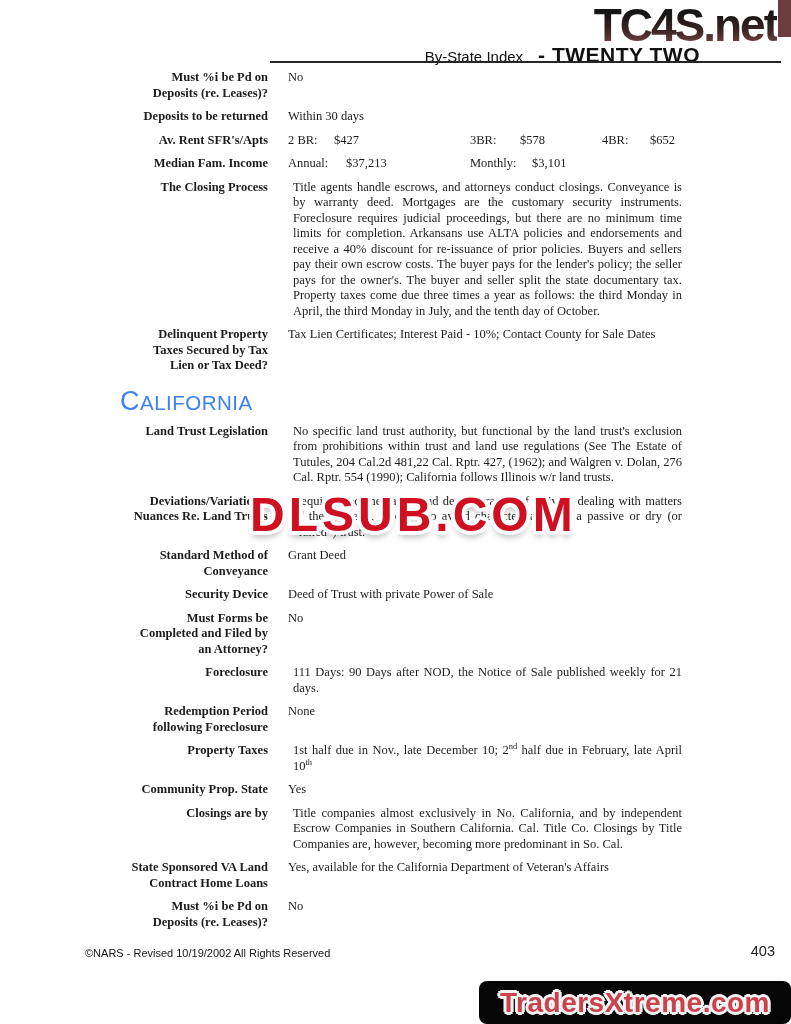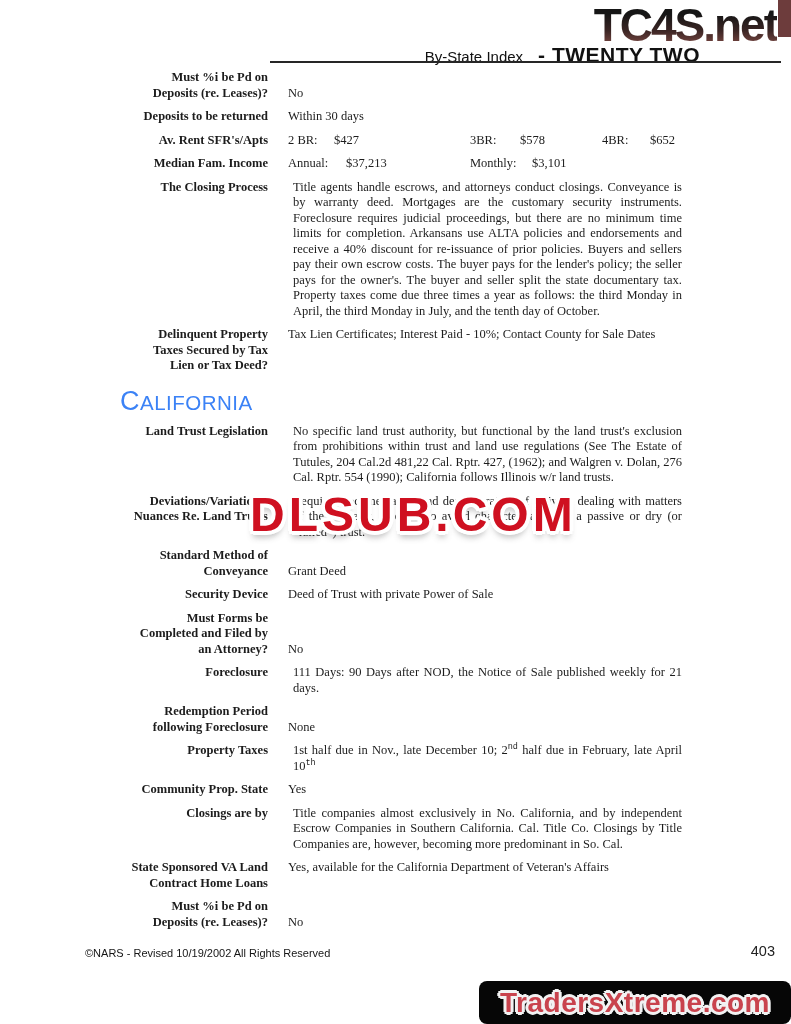--- a/index.html
+++ b/index.html
@@ -37,37 +37,37 @@
     font-weight: bold; font-size: 21px; letter-spacing: 0.5px; margin-left: 15px;
   }
   .header-rule {
     position: absolute; top: 61px; left: 270px; width: 511px; height: 2px;
     background: #262626;
   }
 
   
   .content { position: absolute; left: 112px; top: 70px; width: 570px; }
   .row { display: flex; align-items: flex-start; margin-bottom: 8px; }
-  .row.center { align-items: flex-end; }
+  .row.center { align-items: flex-start; }
   .lbl {
     width: 156px; flex: 0 0 156px;
     text-align: right; font-weight: bold;
     font-size: 12.5px; line-height: 1.24;
     white-space: pre-line;
   }
   .val {
     margin-left: 20px; width: 394px;
     font-size: 12.5px; line-height: 1.24;
   }
   .val.just { text-align: justify; margin-left: 25px; }
   .seg span { display: inline-block; }
   .w46 { width: 46px; } .w136 { width: 136px; } .w50 { width: 50px; }
   .w82 { width: 82px; } .w48 { width: 48px; }
   .w58 { width: 58px; } .w124 { width: 124px; } .w62 { width: 62px; }
-  sup { font-size: 8.5px; vertical-align: super; line-height: 0; font-family: Liberation Mono, monospace; }
+  sup { font-size: 8.5px; vertical-align: super; line-height: 0; }
 
   
   .state-heading {
     margin: 12px 0 7px 8px;
     font-family: "Liberation Sans", sans-serif;
     font-weight: normal; color: #3b82f6; letter-spacing: 0.5px;
   }
   .state-heading .hi { font-size: 27px; }
   .state-heading .hr { font-size: 20.5px; }
 

